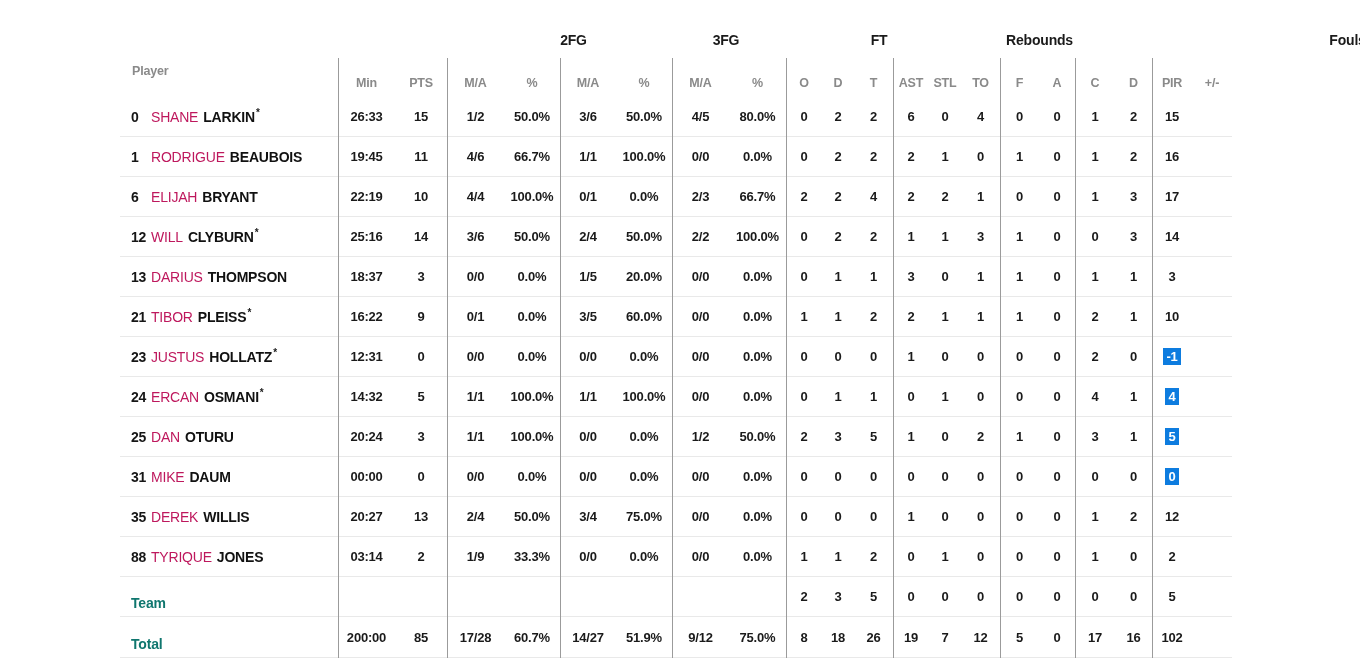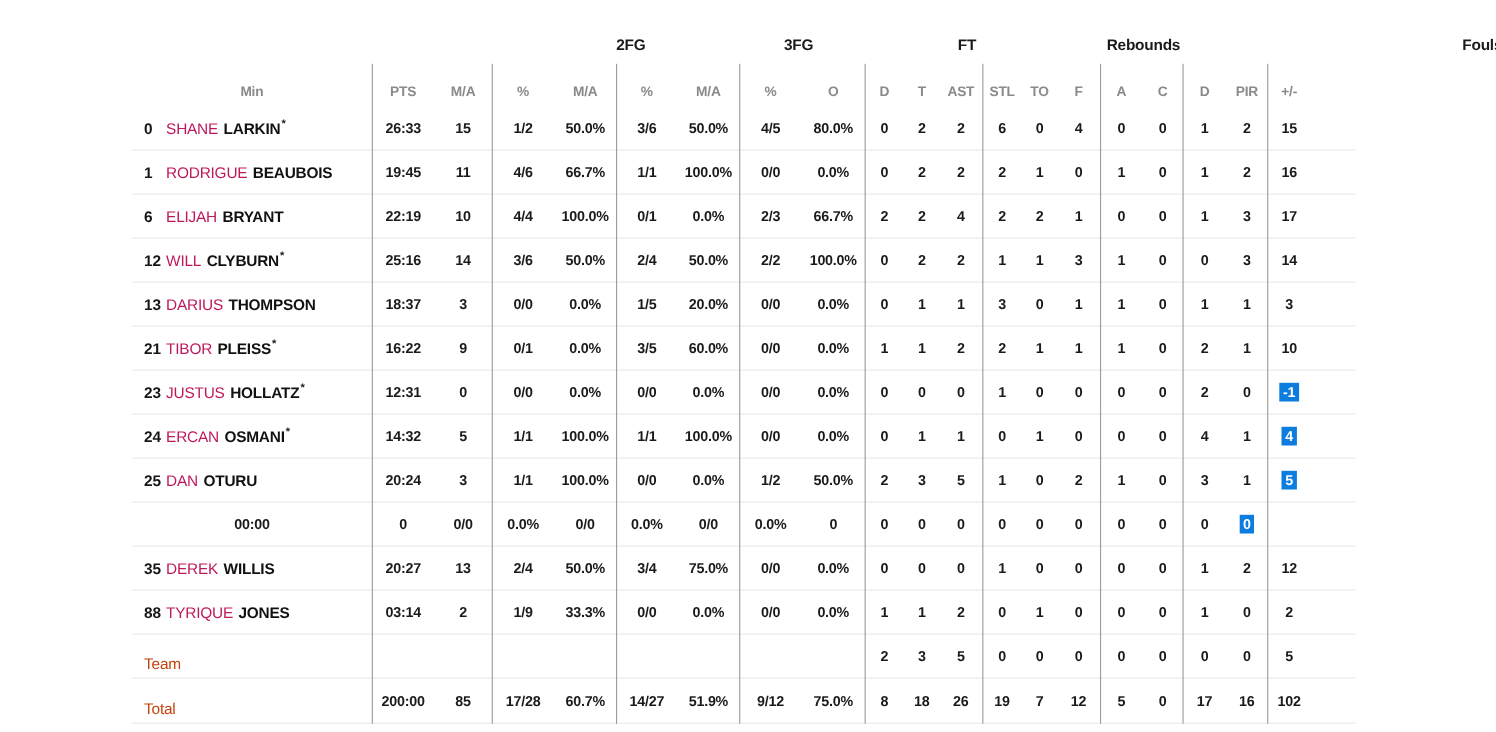--- a/index.html
+++ b/index.html
@@ -84,22 +84,22 @@
     color: #111111;
   }
   .starter-star {
     font-size: 10px;
     font-weight: 700;
     margin-left: 1px;
     position: relative;
     top: -4px;
   }
   .row-label {
-    font-weight: 400;
-    color: #c2410c;
+    font-weight: 700;
+    color: #0f766e;
     margin-top: 13px;
   }
   .sel {
     background: #0d7cdf;
     color: #ffffff;
     padding: 1px 3px;
   }
   .vline {
     position: absolute;
     top: 26px;
@@ -116,20 +116,21 @@
   <div class="row group-row">
     <div class="c g-2fg">2FG</div>
     <div class="c g-3fg">3FG</div>
     <div class="c g-ft">FT</div>
     <div class="c g-reb">Rebounds</div>
     <div class="c g-blk">Fouls</div>
     <div class="c g-fls">Fouls</div>
   </div>
 
   <div class="row sub-row">
+    <div class="c player-h">Player</div>
     <div class="c">Min</div>
     <div class="c">PTS</div>
     <div class="c">M/A</div>
     <div class="c">%</div>
     <div class="c">M/A</div>
     <div class="c">%</div>
     <div class="c">M/A</div>
     <div class="c">%</div>
     <div class="c">O</div>
     <div class="c">D</div>
@@ -406,20 +407,25 @@
         <div class="c ">1</div>
         <div class="c ">0</div>
         <div class="c ">3</div>
         <div class="c ">1</div>
         <div class="c ">
           <span class="sel">5</span>
         </div>
         <div class="c "></div>
       </div>
       <div class="row body-row">
+        <div class="c player-cell">
+          <span class="jersey-num">31</span>
+          <span class="first-name">MIKE</span>
+          <span class="last-name">DAUM</span>
+        </div>
         <div class="c ">00:00</div>
         <div class="c ">0</div>
         <div class="c ">0/0</div>
         <div class="c ">0.0%</div>
         <div class="c ">0/0</div>
         <div class="c ">0.0%</div>
         <div class="c ">0/0</div>
         <div class="c ">0.0%</div>
         <div class="c ">0</div>
         <div class="c ">0</div>

